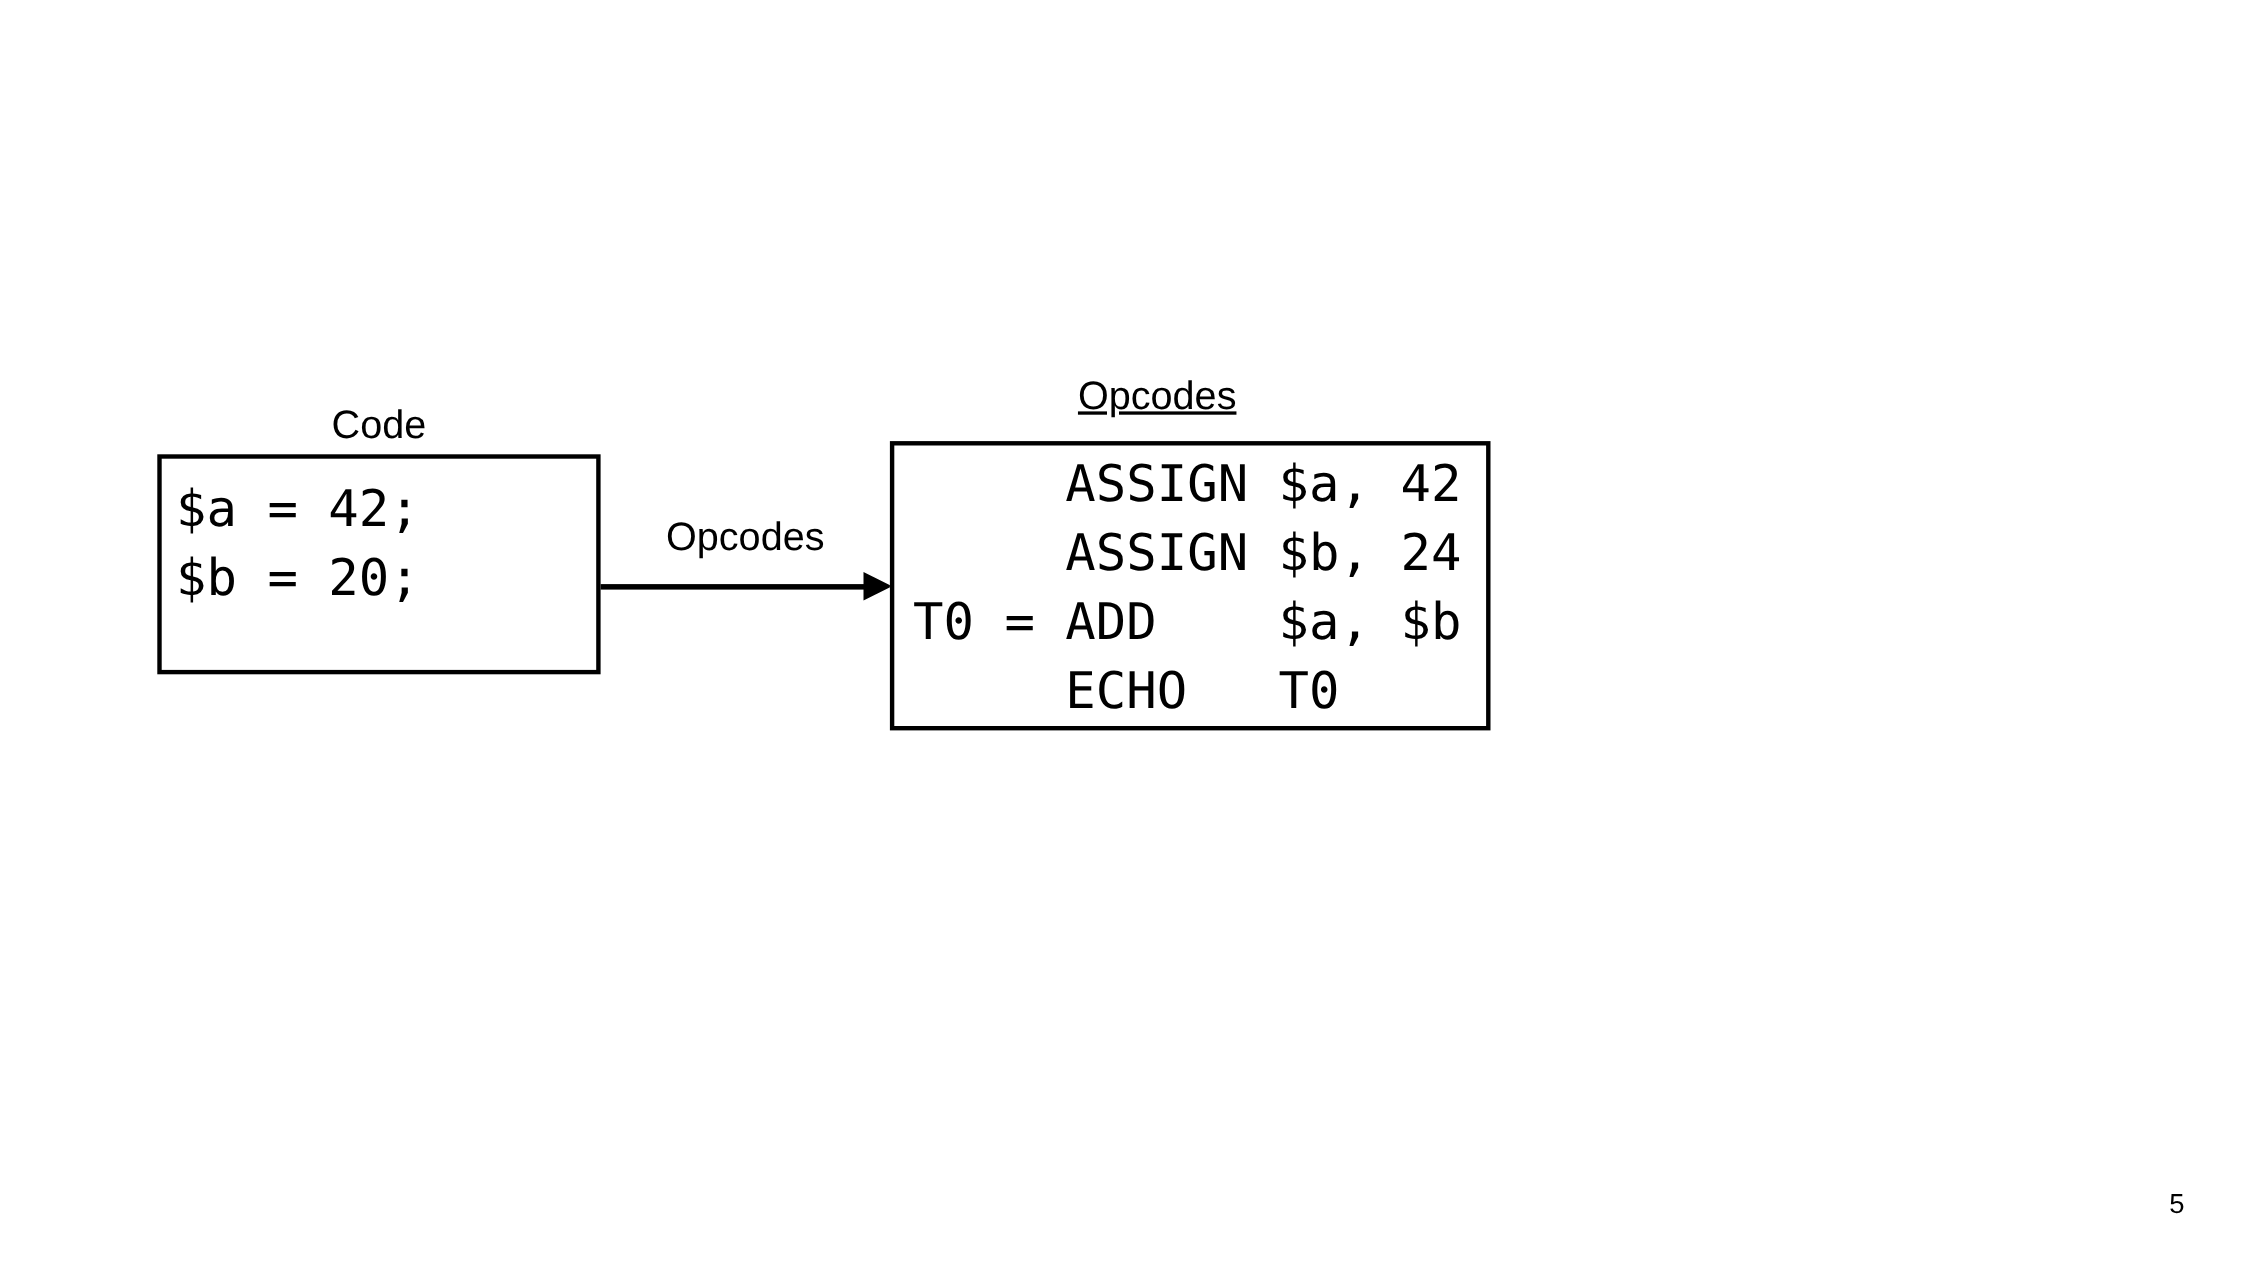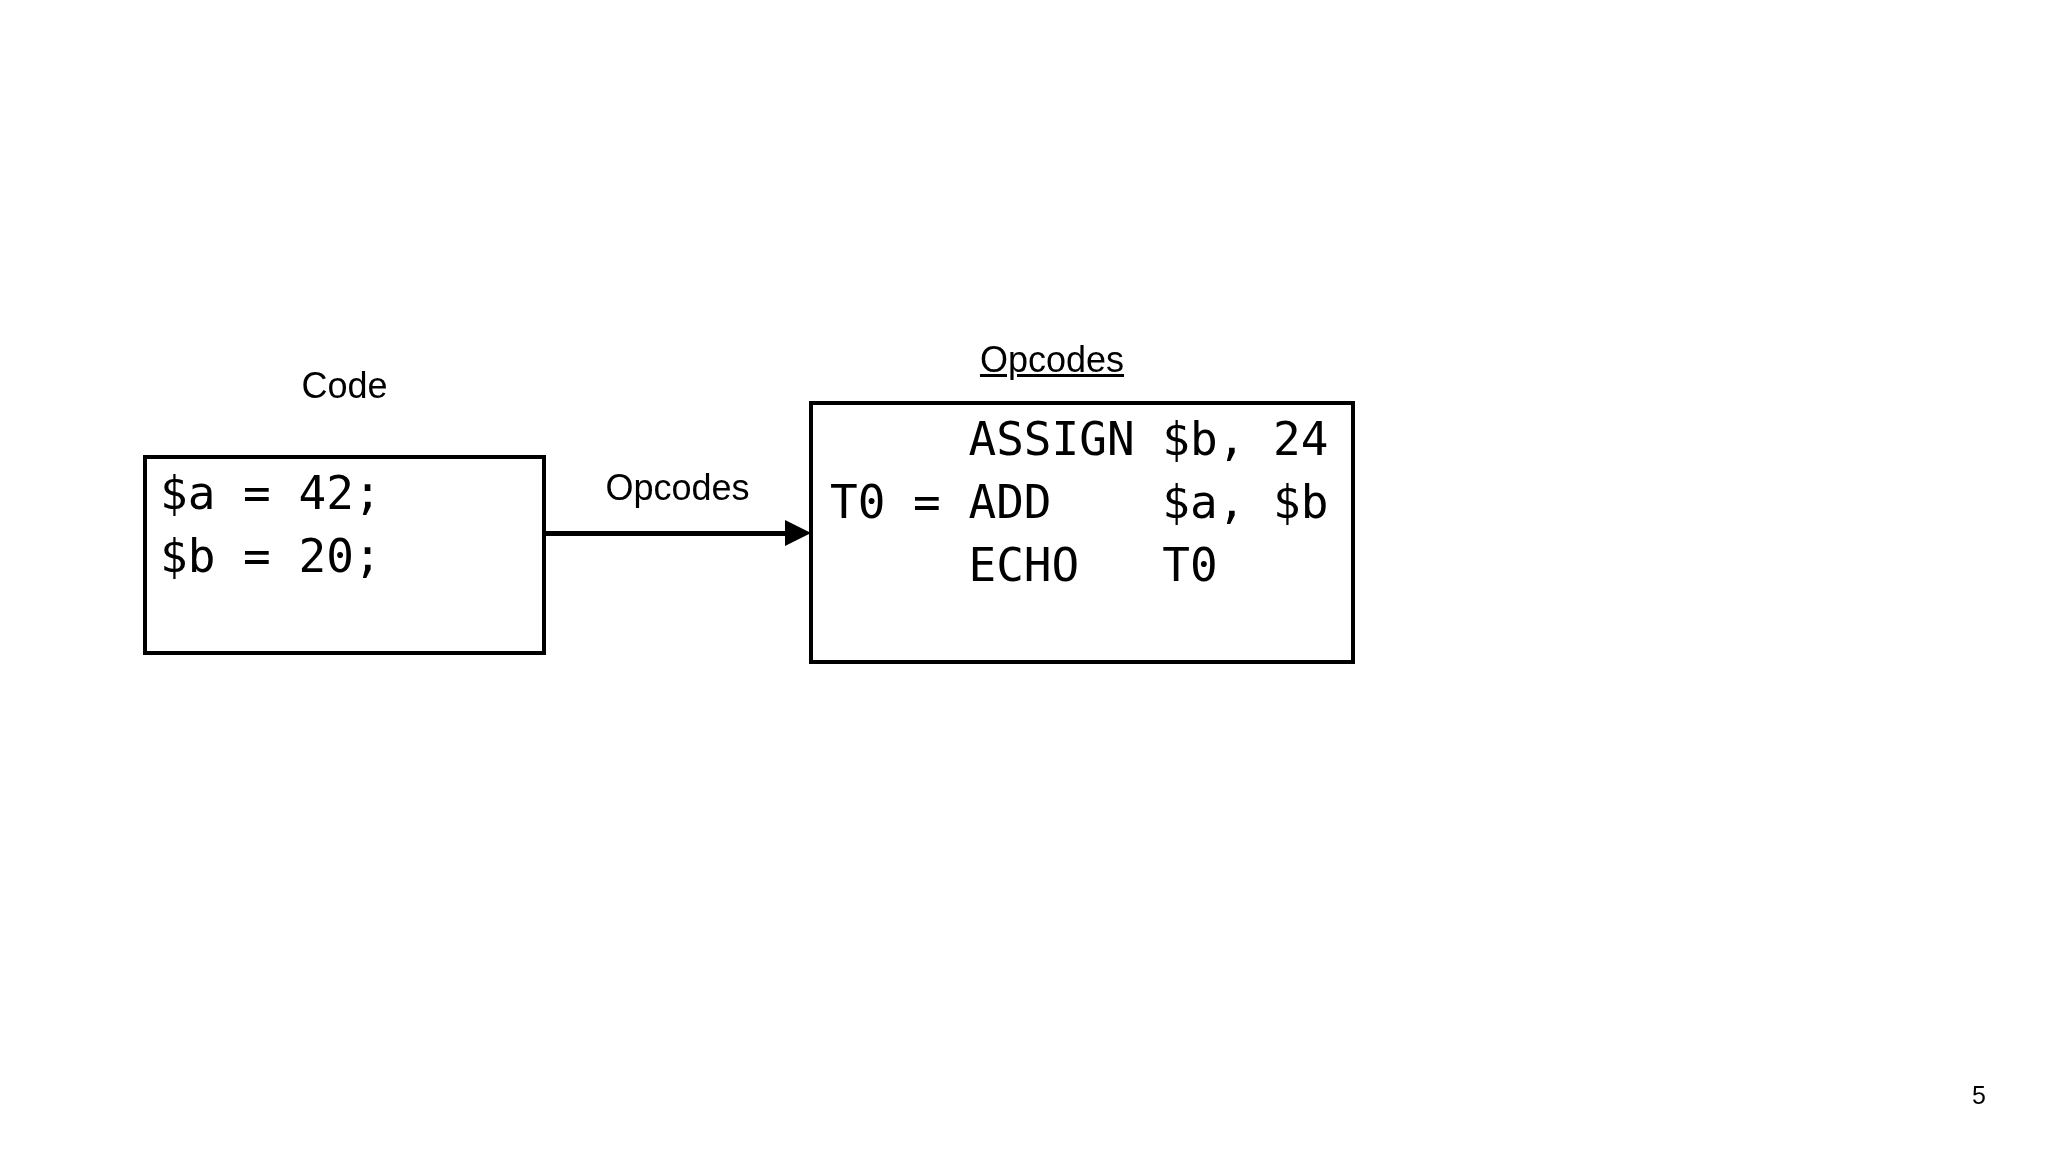--- a/index.html
+++ b/index.html
@@ -28,21 +28,21 @@
   .code-title   { left: 143px; top: 356px; width: 403px; }
   .compile-label{ left: 546px; top: 458px; width: 263px; }
   .opcodes-title{ left: 809px; top: 330px; width: 486px; text-decoration: underline; }
 
   .box {
     position: absolute;
     border: 4px solid #000000;
     background: #ffffff;
     box-sizing: border-box;
   }
-  .code-box    { left: 143px; top: 455px; width: 403px; height: 200px; padding: 3px 0 0 13px; }
+  .code-box    { left: 143px; top: 413px; width: 403px; height: 200px; padding: 14px 0 0 13px; }
   .opcodes-box { left: 809px; top: 401px; width: 546px; height: 263px; padding: 3px 0 0 17px; }
 
   .mono-line {
     font-family: "DejaVu Sans Mono", monospace;
     font-size: 46px;
     line-height: 63px;
     white-space: pre;
     color: #000000;
   }
 
@@ -87,20 +87,21 @@
   </div>
 
   <div class="title compile-label">Opcodes</div>
 
   <div class="arrow-shaft"></div>
   <div class="arrow-head"></div>
 
   <div class="title opcodes-title">Opcodes</div>
 
   <div class="box opcodes-box">
+    <div class="mono-line">     ASSIGN $a, 42</div>
     <div class="mono-line">     ASSIGN $b, 24</div>
     <div class="mono-line">T0 = ADD    $a, $b</div>
     <div class="mono-line">     ECHO   T0</div>
   </div>
 
   <div class="page-number">5</div>
 
 </div>
 
 </body></html>

